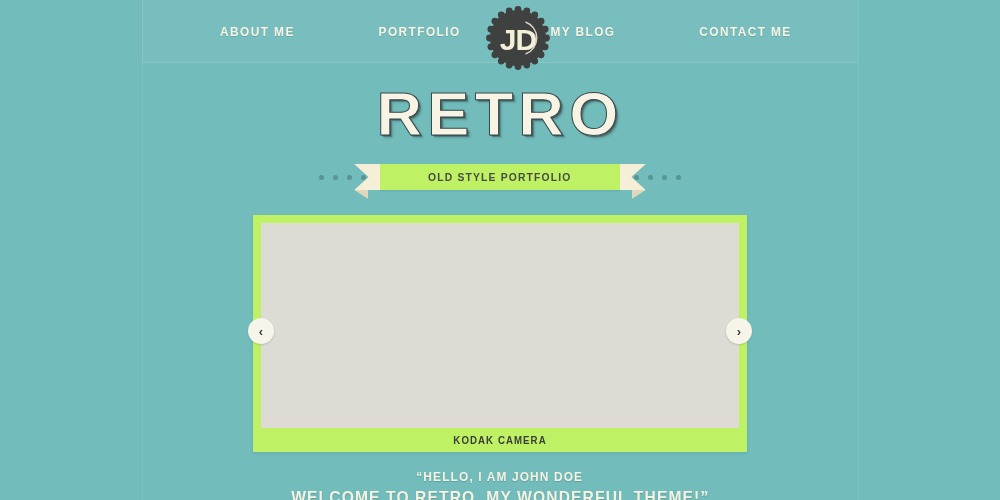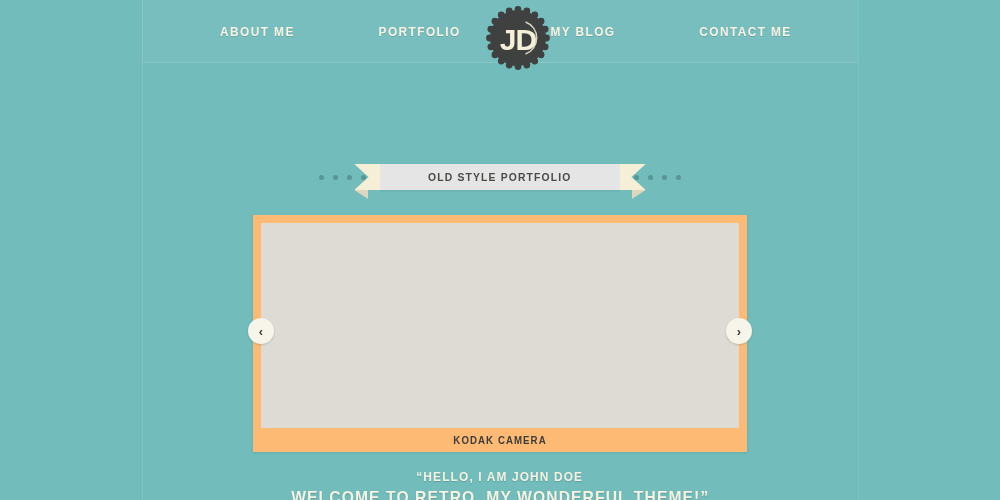--- a/index.html
+++ b/index.html
@@ -126,21 +126,21 @@
   .dots.left  { margin-right: 14px; }
   .dots.right { margin-left: 14px; }
 
   .ribbon {
     position: relative;
     height: 26px;
     display: flex;
     align-items: center;
     justify-content: center;
     padding: 0 40px;
-    background: #e5e5e5;
+    background: #bef264;
     color: #4a4a46;
     font-family: "Liberation Sans Narrow", "Liberation Sans", sans-serif;
     font-size: 11.5px;
     font-weight: bold;
     letter-spacing: 1.3px;
     text-transform: uppercase;
     white-space: nowrap;
     box-shadow: 0 1px 2px rgba(40,70,70,0.12);
   }
   .ribbon-label { transform: scaleX(0.9); display: inline-block; }
@@ -173,21 +173,21 @@
   .ribbon-tail.l { left: -26px;  clip-path: polygon(0 0, 100% 0, 100% 100%); }
   .ribbon-tail.r { right: -26px; clip-path: polygon(0 0, 100% 0, 0 100%); }
 
   
   .carousel {
     position: absolute;
     left: 253px;
     top: 215px;
     width: 494px;
     height: 237px;
-    background: #fdba74;
+    background: #bef264;
     padding: 8px 8px 0 8px;
     box-shadow: 0 1px 3px rgba(40,70,70,0.13);
   }
   .slide-image {
     width: 478px;
     height: 205px;
     background: #dedad4;
   }
   .caption {
     width: 478px;
@@ -291,20 +291,23 @@
           <circle cx="42.81" cy="6.89" r="3.4"></circle>
           <circle cx="50.75" cy="10.94" r="3.4"></circle>
           <circle cx="57.06" cy="17.25" r="3.4"></circle>
           <circle cx="61.11" cy="25.19" r="3.4"></circle>
         </g>
       <text x="34" y="46" text-anchor="middle" font-family="'Liberation Sans Narrow','Liberation Sans',sans-serif" font-size="30" font-weight="bold" fill="#f5efd8" letter-spacing="-1">JD</text>
       <path d="M41.5 18 a17 17 0 0 1 0 32" fill="none" stroke="#f5efd8" stroke-width="1.4" opacity="0.85"></path>
     </svg>
   </div>
 
+  <div class="title-wrap">
+    <span class="title">RETRO</span>
+  </div>
 
   <div class="ribbon-row">
     <div class="dots left">
       <span class="dot"></span>
       <span class="dot"></span>
       <span class="dot"></span>
       <span class="dot"></span>
     </div>
     <div class="ribbon">
       <span class="ribbon-tail l"></span>

